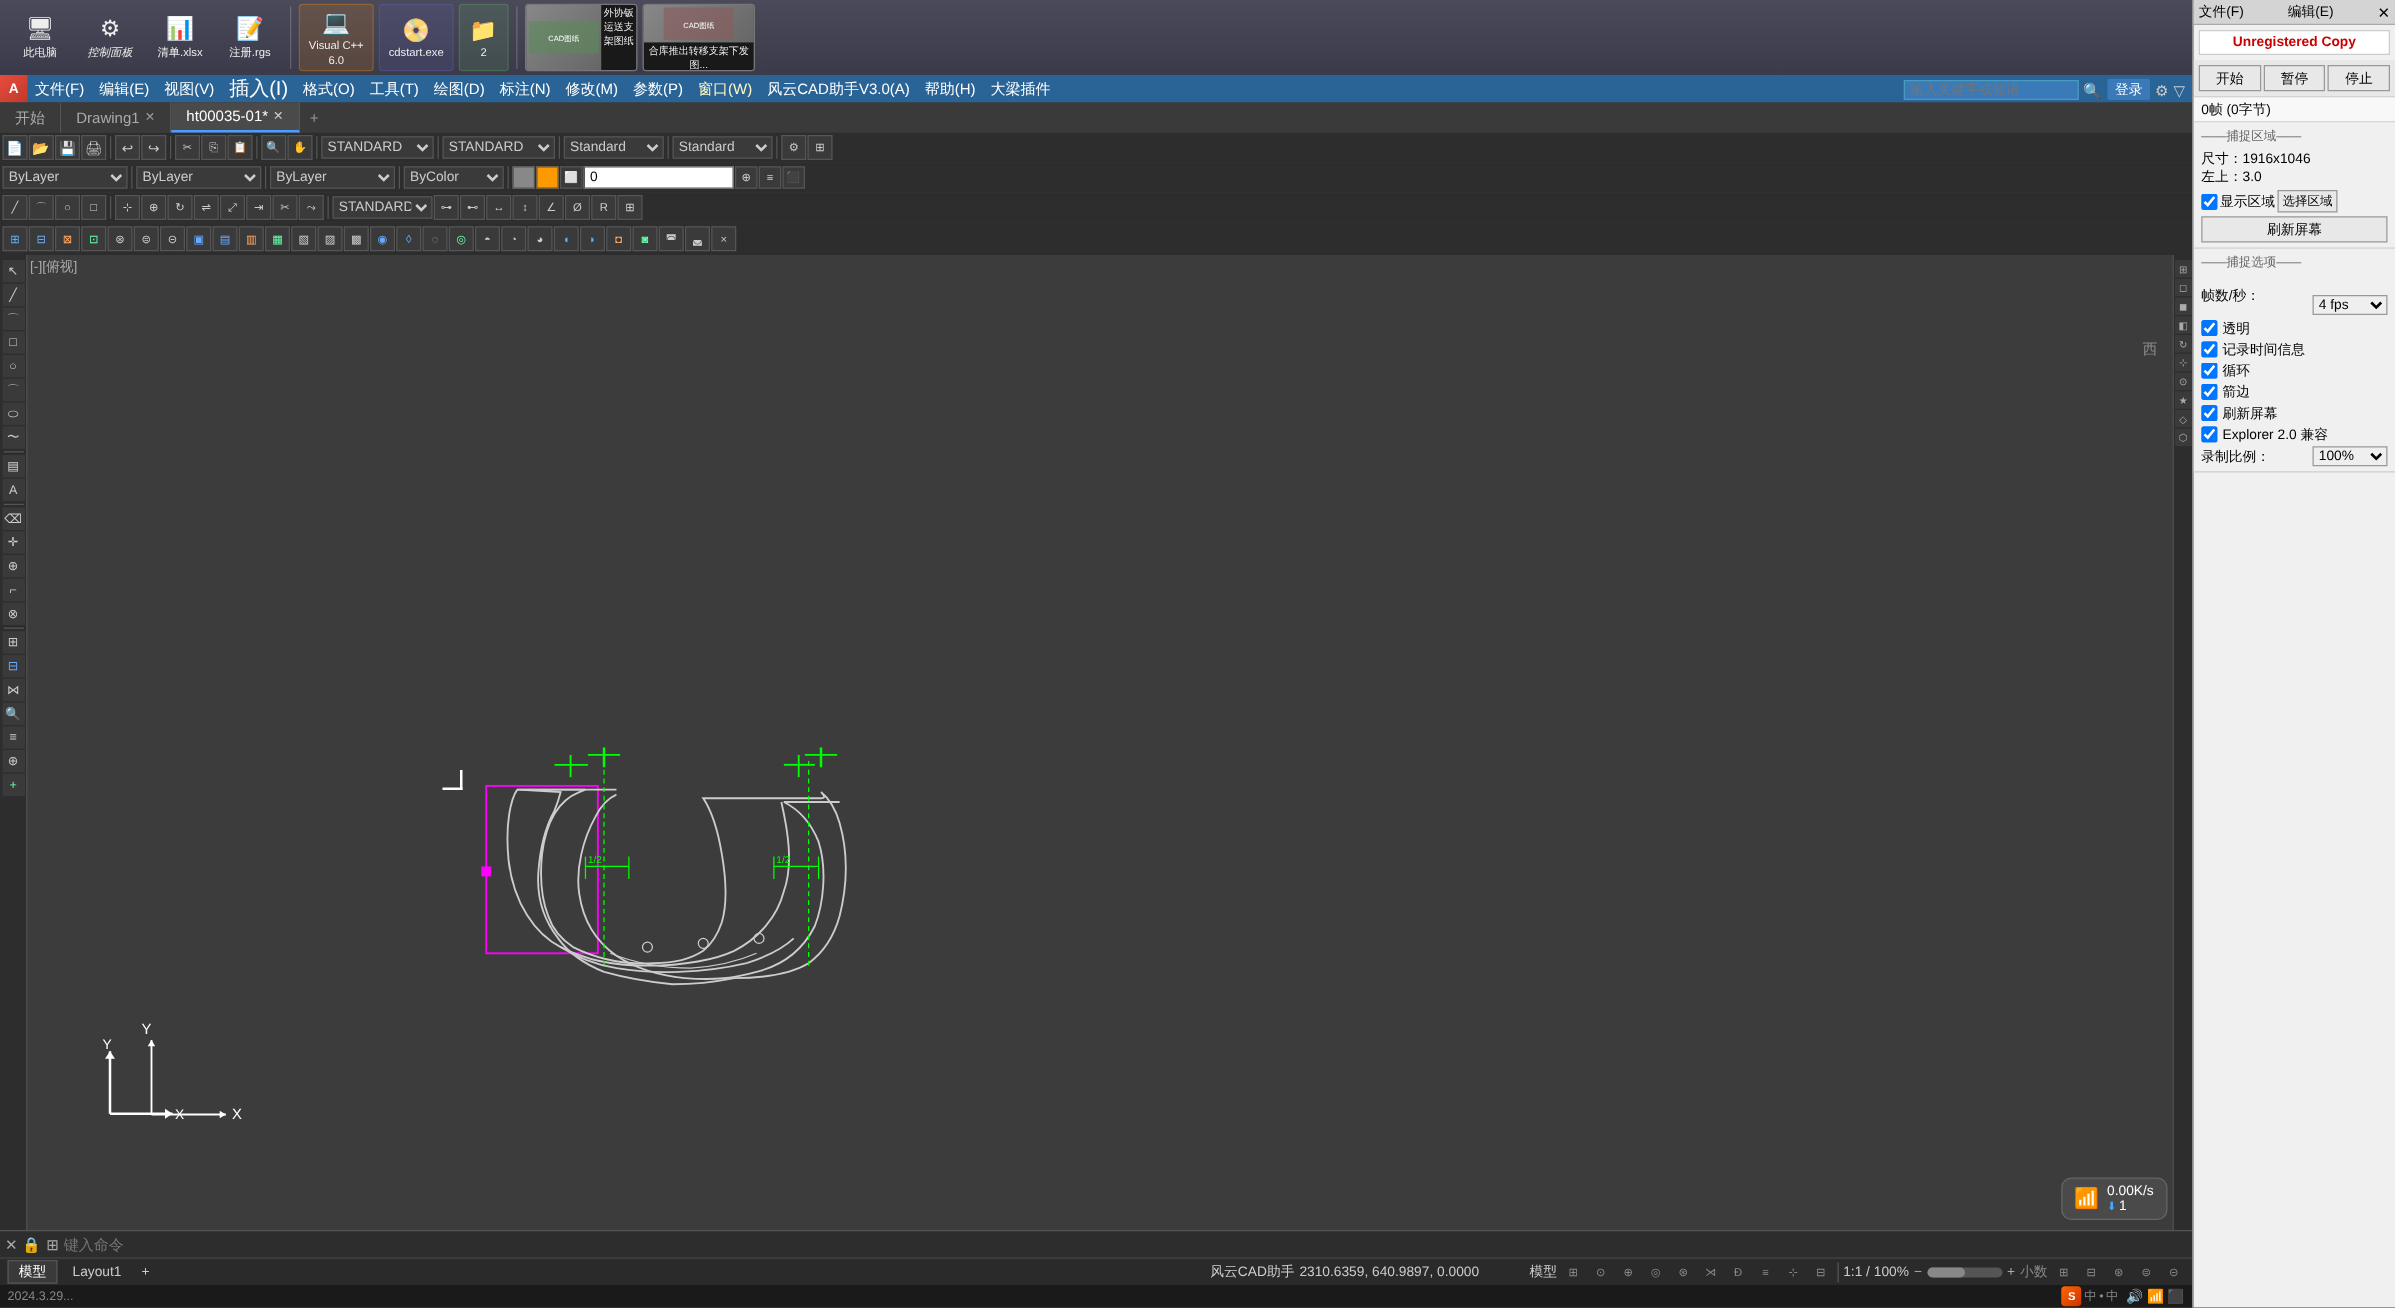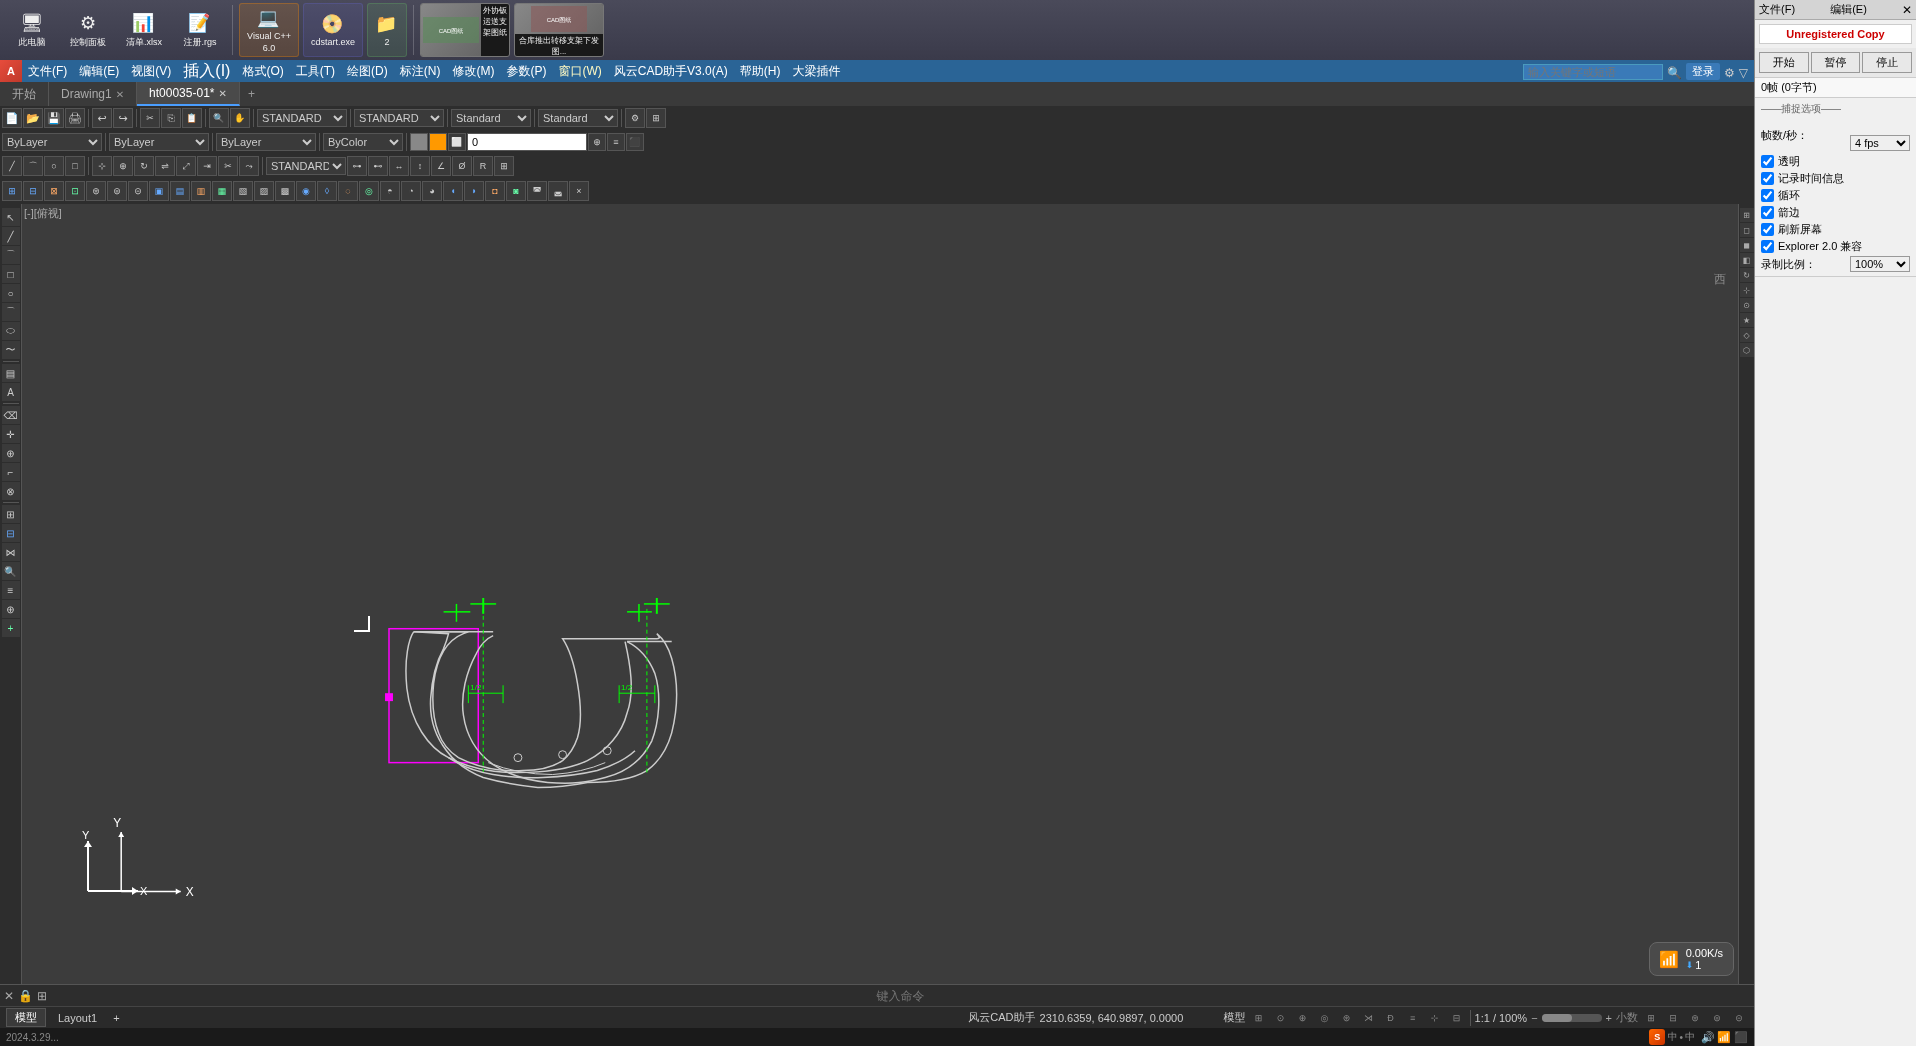--- a/index.html
+++ b/index.html
@@ -37,20 +37,33 @@
   <div style="display:flex;gap:2px;padding:4px;background:#e8e8e8;border-bottom:1px solid #ccc;">
     <button style="flex:1;background:#e8e8e8;border:1px solid #999;cursor:pointer;font-size:11px;padding:2px;">开始</button>
     <button style="flex:1;background:#e8e8e8;border:1px solid #999;cursor:pointer;font-size:11px;padding:2px;">暂停</button>
     <button style="flex:1;background:#e8e8e8;border:1px solid #999;cursor:pointer;font-size:11px;padding:2px;">停止</button>
   </div>
 
   <div style="padding:2px 6px;font-size:11px;background:#f8f8f8;border-bottom:1px solid #ccc;">
     <span>0帧 (0字节)</span>
   </div>
 
+  <div style="padding:4px 6px;border-bottom:1px solid #ccc;background:#f0f0f0;">
+    <div style="font-size:10px;color:#666;margin-bottom:3px;">——捕捉区域——</div>
+    <div style="font-size:11px;">尺寸：1916x1046</div>
+    <div style="font-size:11px;">左上：3.0</div>
+    <div style="display:flex;gap:2px;margin-top:3px;">
+      <label style="display:flex;align-items:center;gap:2px;font-size:11px;">
+        <input type="checkbox" checked="" style="">
+        <span>显示区域</span>
+      </label>
+      <button style="background:#e8e8e8;border:1px solid #999;cursor:pointer;font-size:10px;padding:1px 3px;">选择区域</button>
+    </div>
+    <button style="margin-top:3px;background:#e8e8e8;border:1px solid #999;cursor:pointer;font-size:11px;padding:2px 6px;width:100%;">刷新屏幕</button>
+  </div>
 
   <div style="padding:4px 6px;border-bottom:1px solid #ccc;background:#f0f0f0;">
     <div style="font-size:10px;color:#666;margin-bottom:3px;">——捕捉选项——</div>
     <div style="display:flex;align-items:center;justify-content:space-between;margin-bottom:3px;">
       <span>帧数/秒：</span>
       <select style="width:60px;font-size:11px;border:1px solid #999;margin-top:16px;">
         <option>4 fps</option><option>8 fps</option><option>12 fps</option>
       </select>
     </div>
     <label style="display:flex;align-items:center;gap:4px;margin:2px 0;font-size:11px;">
@@ -90,21 +103,21 @@
 <div id="autocad-area" style="position:absolute;top:0;left:0;right:162px;bottom:0;background:#3c3c3c;overflow:hidden;">
 
   <div style="position:absolute;top:0;left:0;right:0;height:60px;background:linear-gradient(to bottom,#4a4a5a,#3a3a4a);display:flex;align-items:center;padding:0 6px;gap:4px;z-index:50;">
 
     <div style="display:flex;flex-direction:column;align-items:center;width:52px;height:54px;cursor:pointer;justify-content:center;gap:2px;color:#eee;font-size:9px;border-radius:3px;">
       <span style="font-size:18px;">🖥</span>
       <span style="font-size:9px;">此电脑</span>
     </div>
     <div style="display:flex;flex-direction:column;align-items:center;width:52px;height:54px;cursor:pointer;justify-content:center;gap:2px;color:#eee;font-size:9px;border-radius:3px;">
       <span style="font-size:18px;">⚙</span>
-      <span style="font-size:9px;">控制面板</span>
+      <span style="font-size:9px;font-style:italic;">控制面板</span>
     </div>
     <div style="display:flex;flex-direction:column;align-items:center;width:52px;height:54px;cursor:pointer;justify-content:center;gap:2px;color:#eee;font-size:9px;border-radius:3px;">
       <span style="font-size:18px;">📊</span>
       <span style="font-size:9px;">清单.xlsx</span>
     </div>
     <div style="display:flex;flex-direction:column;align-items:center;width:52px;height:54px;cursor:pointer;justify-content:center;gap:2px;color:#eee;font-size:9px;border-radius:3px;">
       <span style="font-size:18px;">📝</span>
       <span style="font-size:9px;">注册.rgs</span>
     </div>
 
@@ -445,21 +458,21 @@
 
     <div style="position:absolute;top:420px;left:340px;color:#fff;font-size:11px;pointer-events:none;">
       <div style="width:16px;height:16px;border-right:2px solid #fff;border-bottom:2px solid #fff;position:absolute;top:-8px;left:-8px;transform:rotate(0deg);border-left:none;border-top:none;"></div>
     </div>
   </div>
 
   <div style="position:absolute;bottom:40px;left:0;right:0;height:22px;background:#2d2d2d;border-top:1px solid #555;display:flex;align-items:center;padding:0 4px;gap:4px;z-index:30;">
     <span style="cursor:pointer;color:#aaa;font-size:12px;">✕</span>
     <span style="cursor:pointer;color:#aaa;font-size:12px;">🔒</span>
     <span style="cursor:pointer;color:#aaa;font-size:12px;">⊞</span>
-    <input style="flex: 1 1 0%; background: transparent; border: none; color: #e5e5e5; font-size: 12px; outline: none; text-align: center;" placeholder="键入命令">
+    <input style="flex: 1 1 0%; background: transparent; border: none; color: #e5e5e5; font-size: 12px; outline: none;" placeholder="键入命令">
   </div>
 
   <div style="position:absolute;bottom:18px;left:0;right:0;height:22px;background:#2a2a2a;display:flex;align-items:center;padding:0 6px;gap:4px;font-size:11px;color:#ccc;z-index:30;border-top:1px solid #444;">
 
     <div style="padding:1px 8px;cursor:pointer;background:#3a3a3a;border:1px solid #555;font-size:11px;color:#fff;">模型</div>
     <div style="padding:1px 8px;cursor:pointer;font-size:11px;color:#ccc;">Layout1</div>
     <div style="padding:1px 4px;cursor:pointer;font-size:11px;color:#ccc;">+</div>
     <div style="flex:1;"></div>
 
     <span style="font-size:11px;color:#ccc;">风云CAD助手</span>

